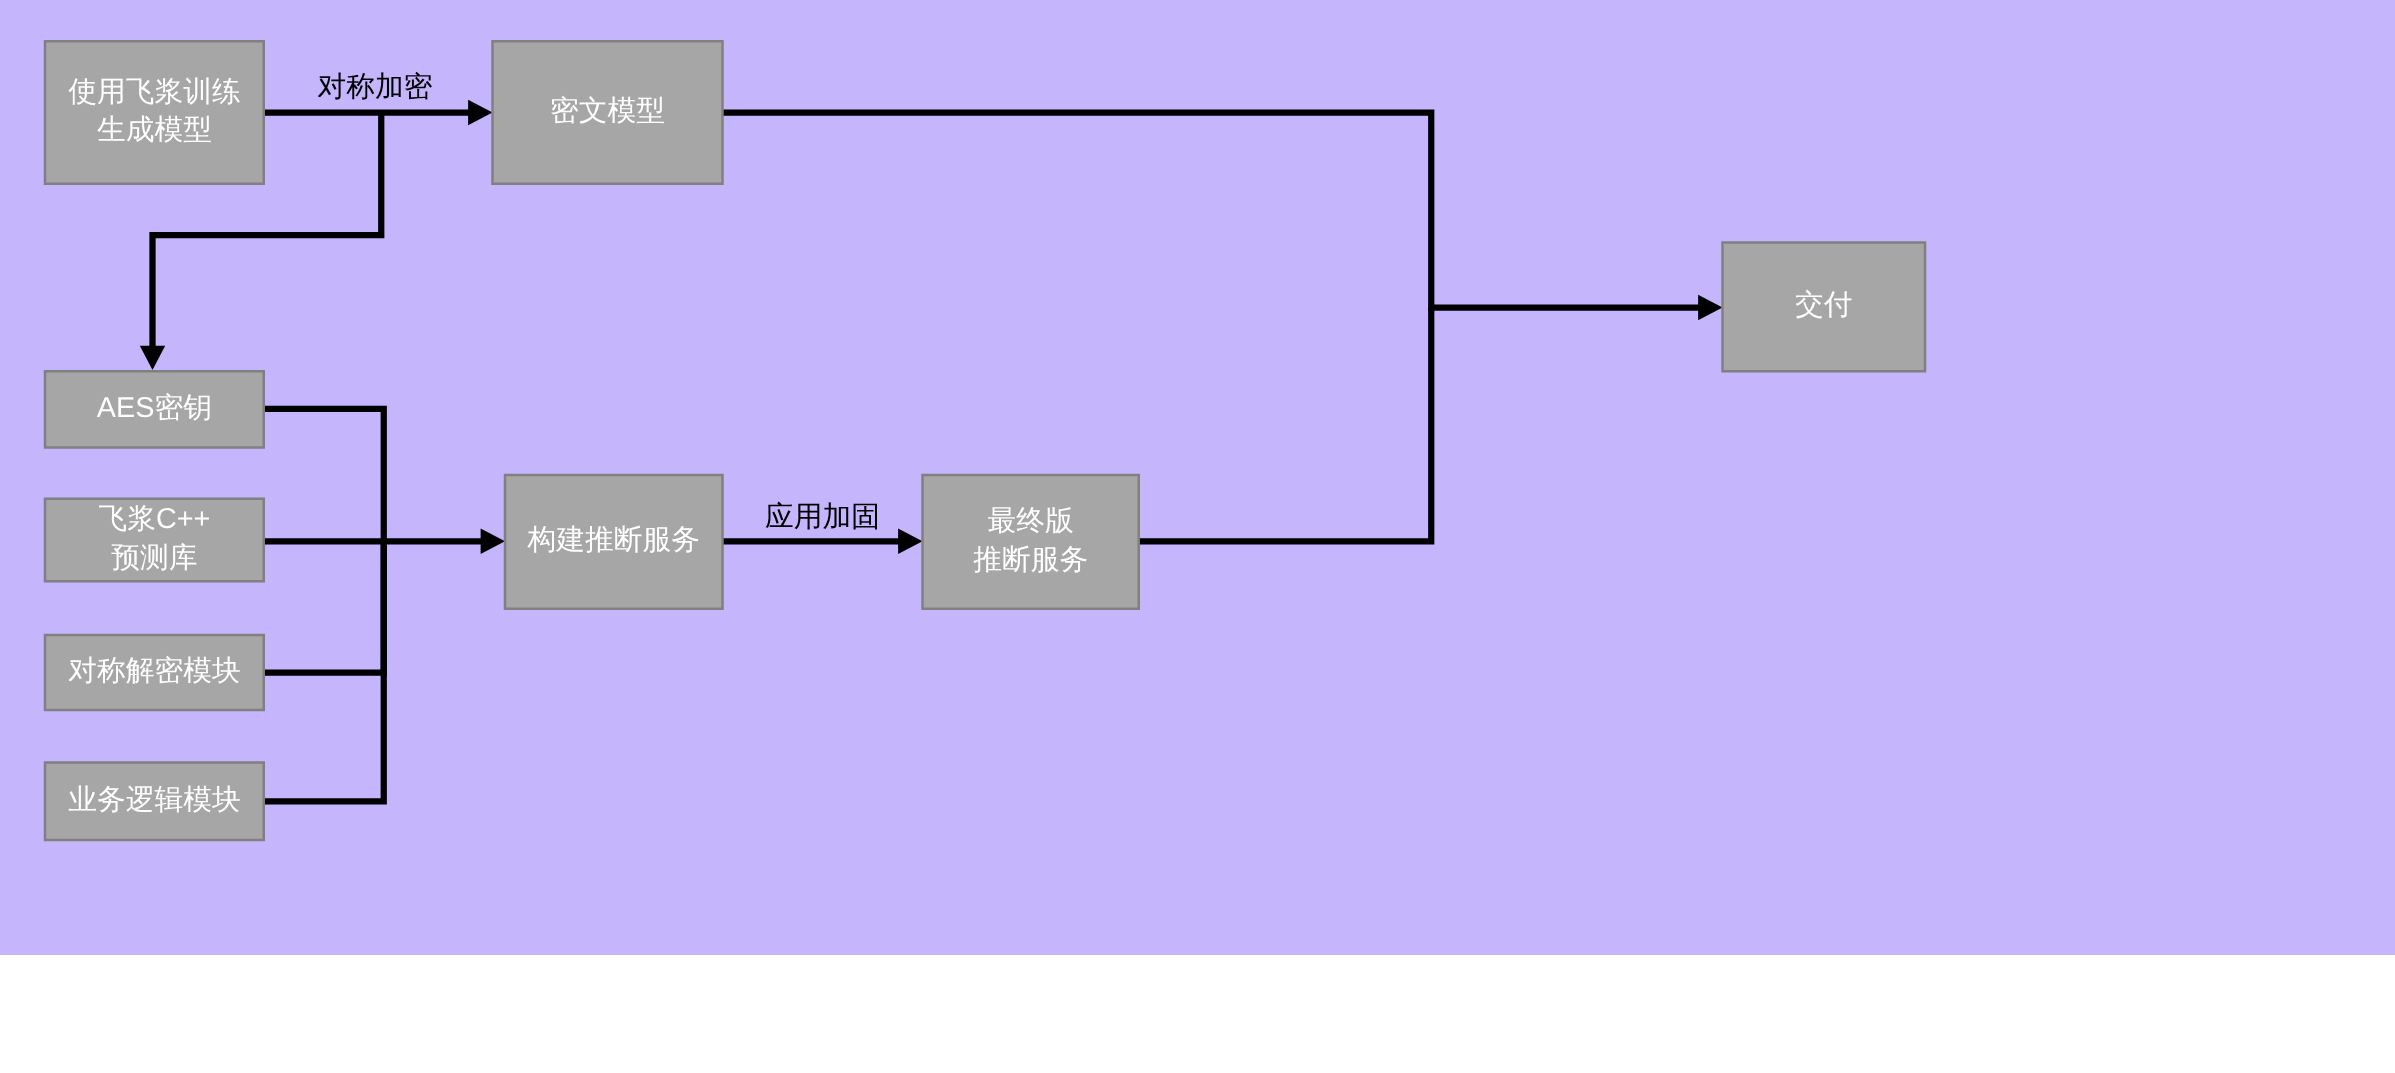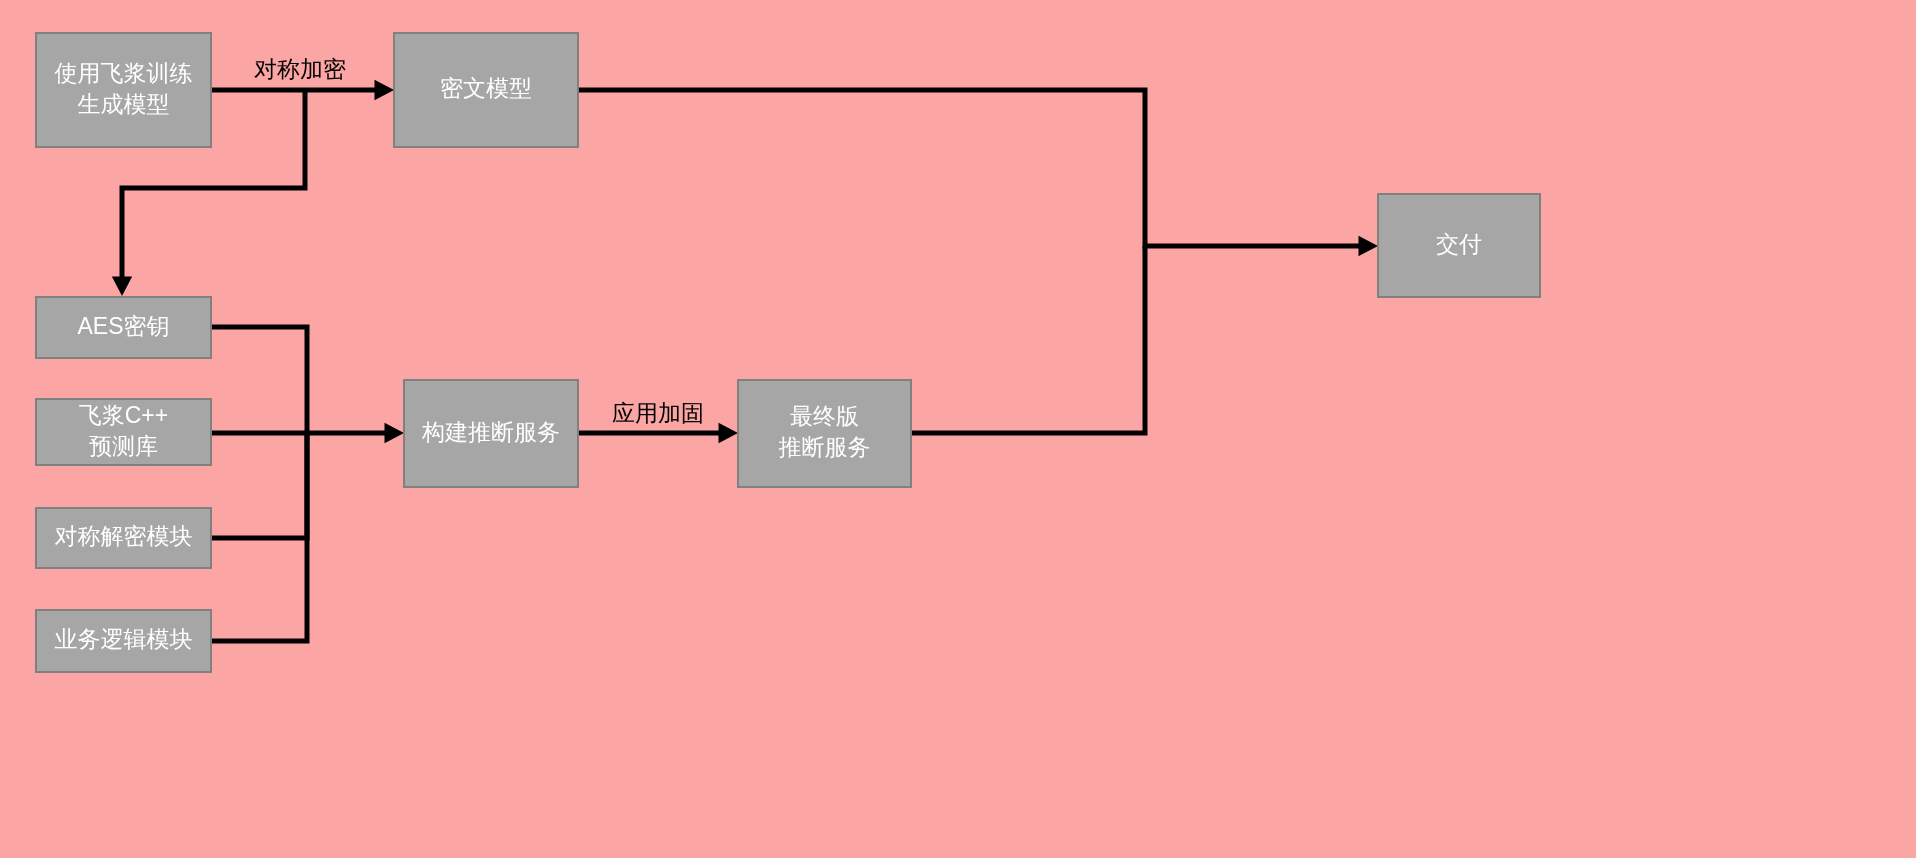--- a/index.html
+++ b/index.html
@@ -10,22 +10,22 @@
   }
   body {
     width: 1916px;
     height: 858px;
     font-family: "Liberation Sans", "DejaVu Sans", sans-serif;
     overflow: hidden;
   }
   #diagram-root {
     position: relative;
     width: 1916px;
-    height: 858px;
-    background: #fca5a5;
+    height: 764px;
+    background: #c4b5fd;
   }
   svg.flow-canvas {
     position: absolute;
     top: 0;
     left: 0;
     width: 1916px;
     height: 858px;
   }
   .node-rect {
     fill: #a6a6a6;

